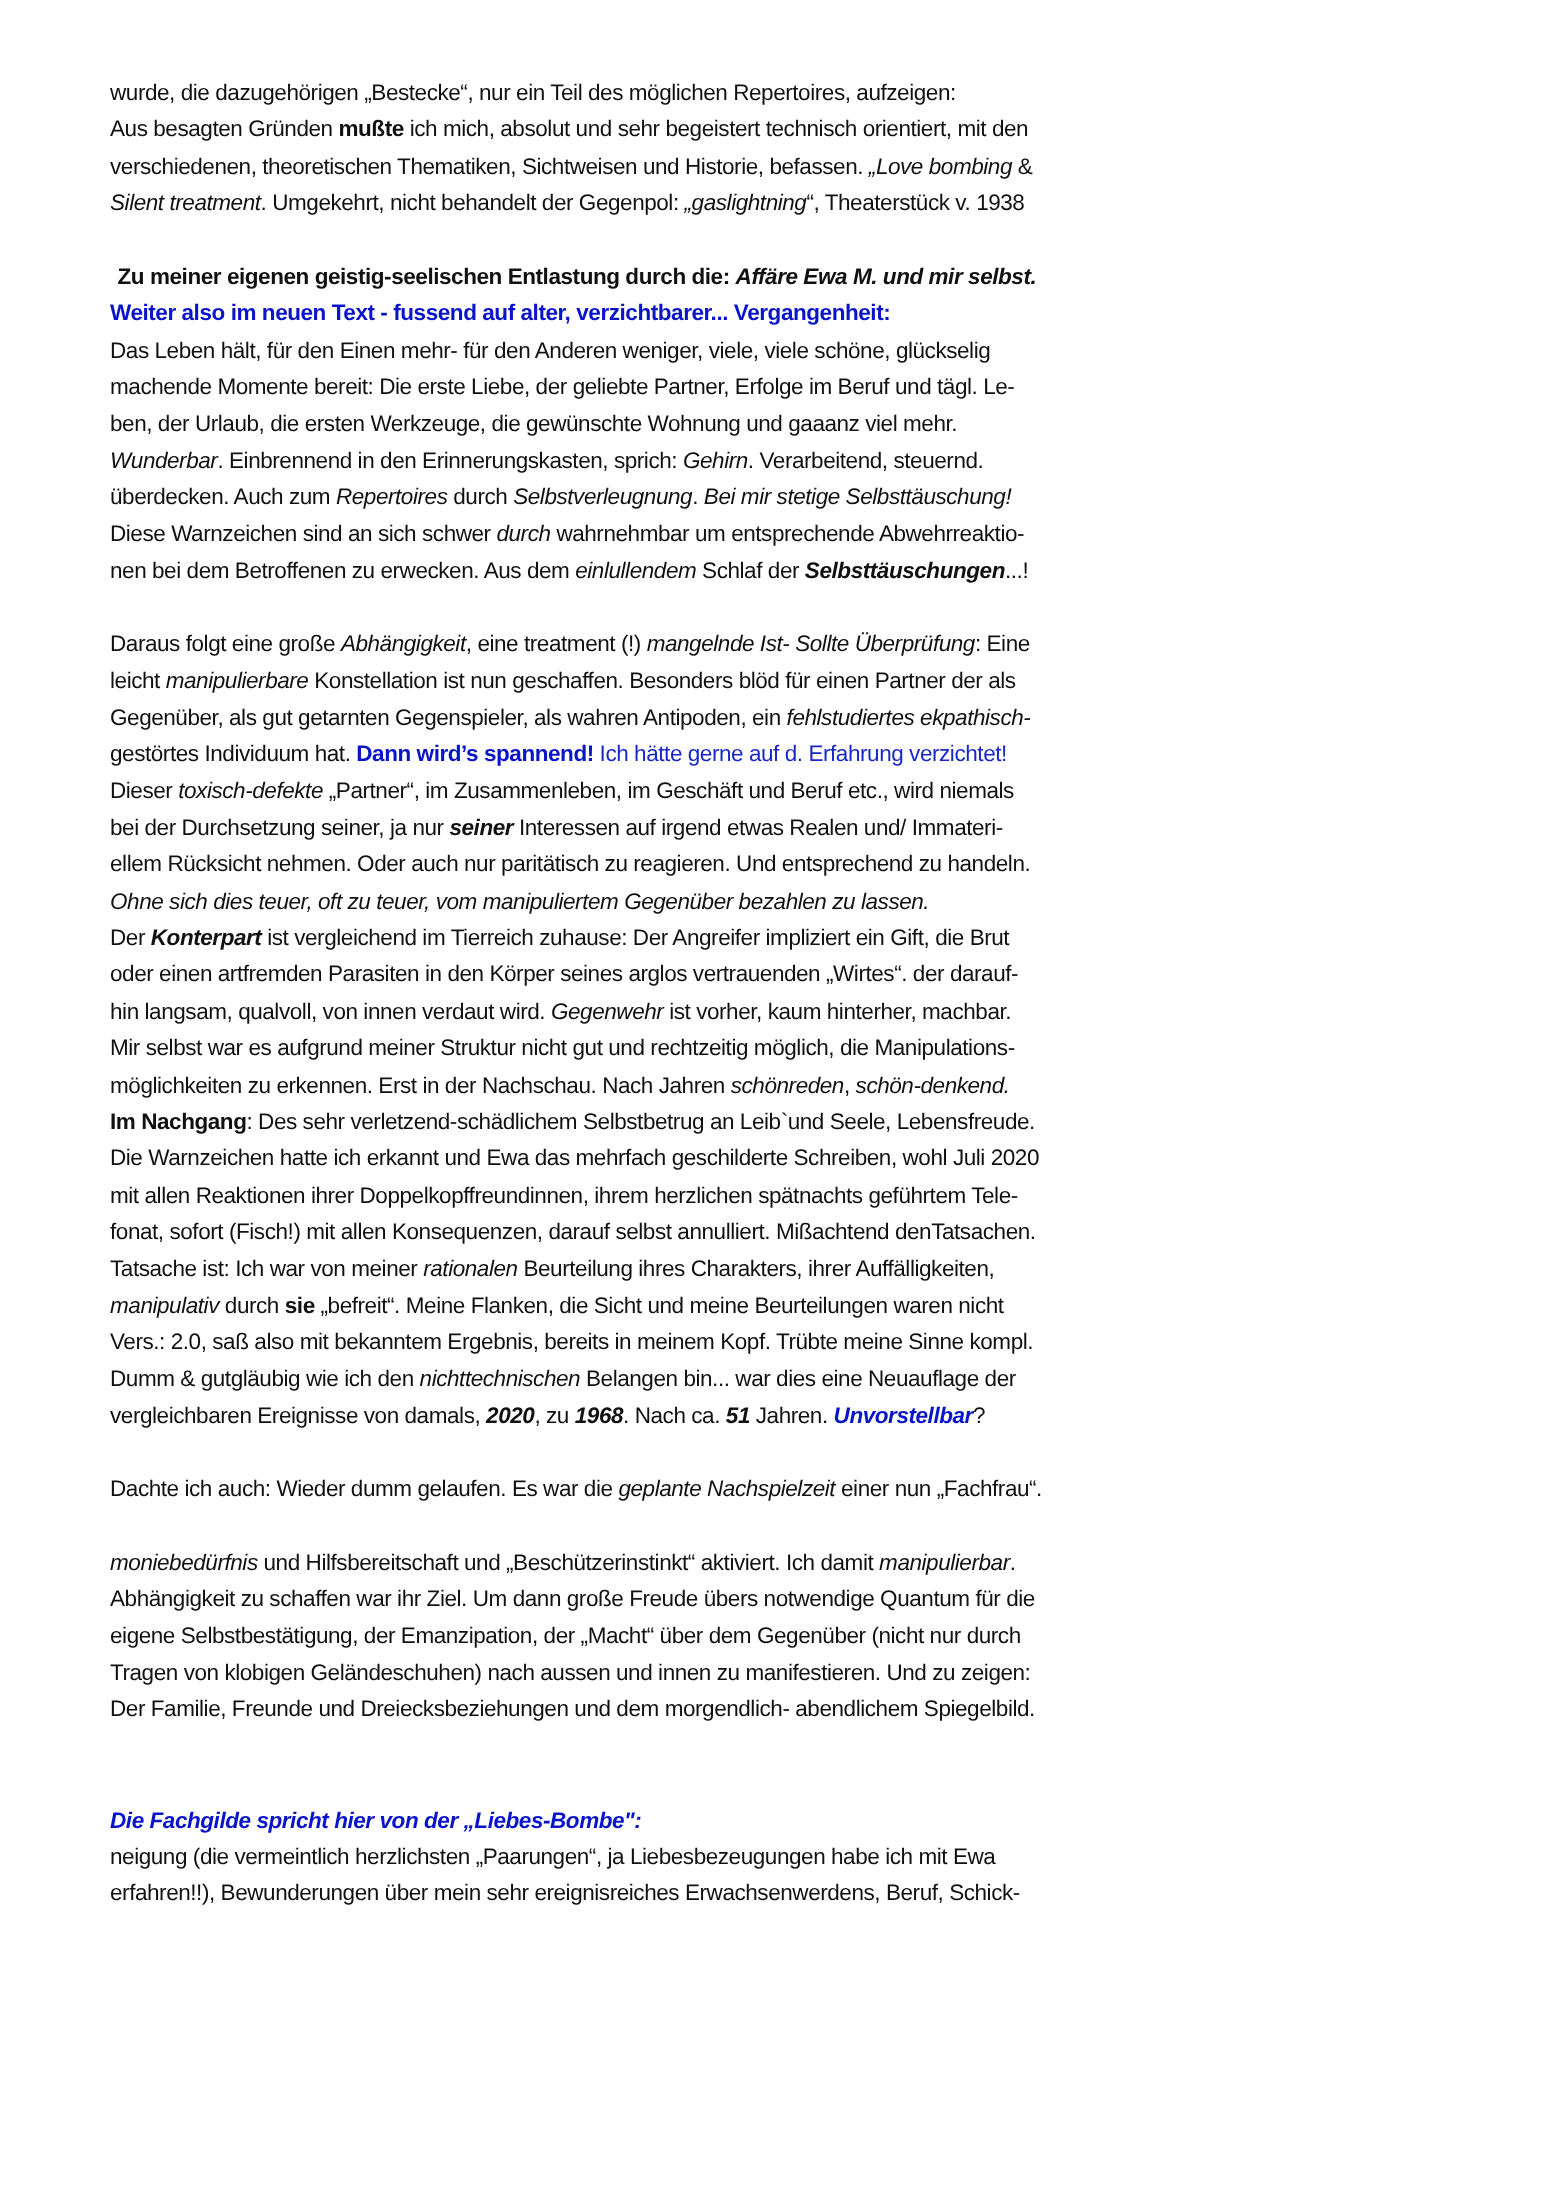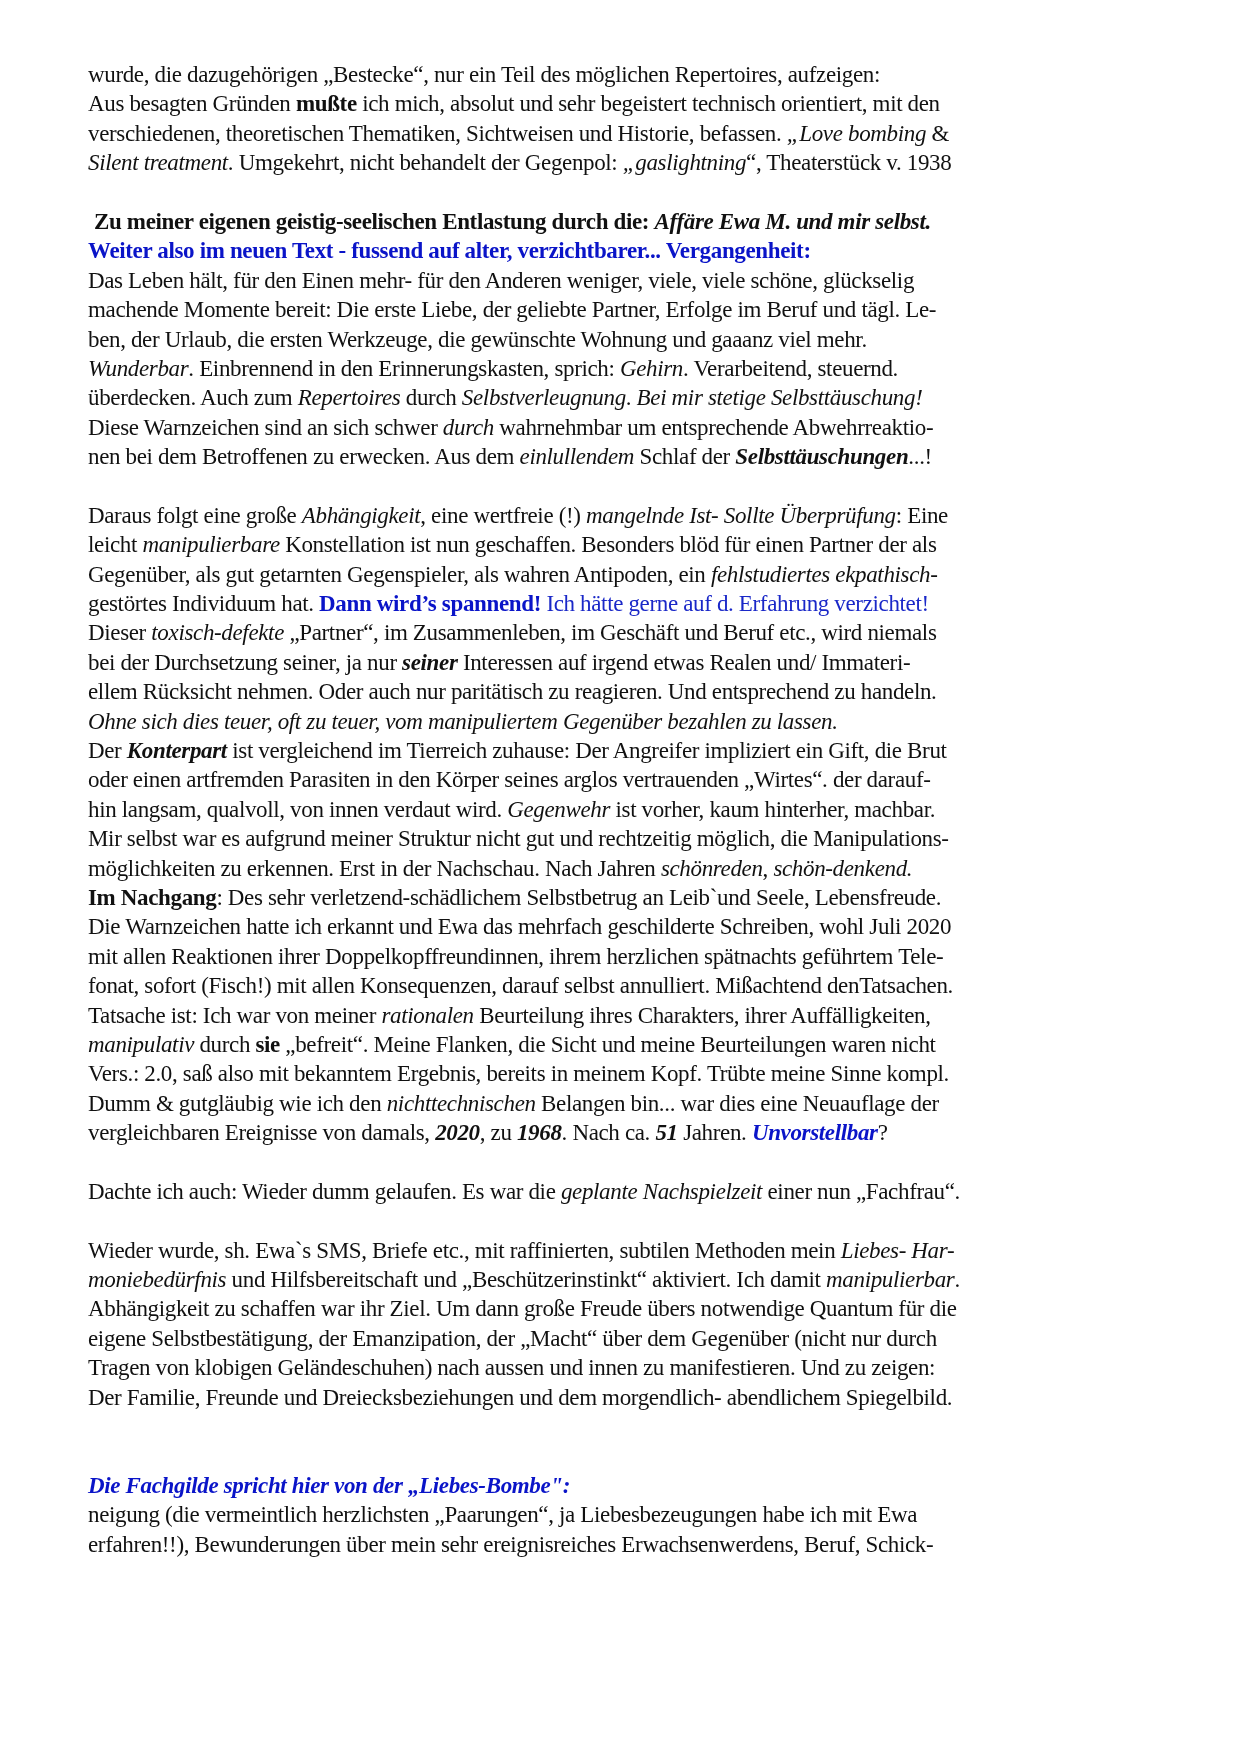--- a/index.html
+++ b/index.html
@@ -1,20 +1,20 @@
 <!DOCTYPE html>
 <html><head>
 <meta charset="utf-8">
 <style>
   html, body { margin: 0; padding: 0; background: #ffffff; }
   body { width: 1239px; height: 1754px; overflow: hidden; position: relative; }
   .page {
     position: absolute; left: 88px; top: 60px; width: 1080px;
-    font-family: Liberation Serif, serif;
-    font-size: 23px; line-height: 29.4px; color: #111111;
+    font-family: Liberation Sans, sans-serif;
+    font-size: 18px; line-height: 29.4px; color: #111111;
     letter-spacing: -0.35px;
   }
   .line { white-space: nowrap; height: 29.4px; }
   .gap { height: 29.4px; }
   .gap-sm { height: 18px; }
   .b { font-weight: bold; }
   .i { font-style: italic; }
   .bi { font-weight: bold; font-style: italic; margin-top: 41px; }
   .blue { color: #0a14c8; }
   .blue-soft { color: #1a28c8; }
@@ -38,21 +38,21 @@
       <div class="line"><span>Das Leben hält, für den Einen mehr- für den Anderen weniger, viele, viele schöne, glückselig</span></div>
       <div class="line"><span>machende Momente bereit: Die erste Liebe, der geliebte Partner, Erfolge im Beruf und tägl. Le-</span></div>
       <div class="line"><span>ben, der Urlaub, die ersten Werkzeuge, die gewünschte Wohnung und gaaanz viel mehr.</span></div>
       <div class="line"><span class="i">Wunderbar</span><span>. Einbrennend in den Erinnerungskasten, sprich: </span><span class="i">Gehirn</span><span>. Verarbeitend, steuernd.</span></div>
       <div class="line"><span>überdecken. Auch zum </span><span class="i">Repertoires</span><span> durch </span><span class="i">Selbstverleugnung</span><span>. </span><span class="i">Bei mir stetige Selbsttäuschung!</span></div>
       <div class="line"><span>Diese Warnzeichen sind an sich schwer </span><span class="i">durch</span><span> wahrnehmbar um entsprechende Abwehrreaktio-</span></div>
       <div class="line"><span>nen bei dem Betroffenen zu erwecken. Aus dem </span><span class="i">einlullendem</span><span> Schlaf der </span><span class="bi">Selbsttäuschungen</span><span>...!</span></div>
     </div>
   <div class="gap"></div>
   <div>
-      <div class="line"><span>Daraus folgt eine große </span><span class="i">Abhängigkeit</span><span>, eine wertfreie (!) </span><span class="i">mangelnde Ist- Sollte Überprüfung</span><span>: Eine</span></div>
+      <div class="line"><span>Daraus folgt eine große </span><span class="i">Abhängigkeit</span><span>, eine treatment (!) </span><span class="i">mangelnde Ist- Sollte Überprüfung</span><span>: Eine</span></div>
       <div class="line"><span>leicht </span><span class="i">manipulierbare</span><span> Konstellation ist nun geschaffen. Besonders blöd für einen Partner der als</span></div>
       <div class="line"><span>Gegenüber, als gut getarnten Gegenspieler, als wahren Antipoden, ein </span><span class="i">fehlstudiertes ekpathisch-</span></div>
       <div class="line"><span>gestörtes Individuum hat. </span><span class="b blue">Dann wird’s spannend!</span><span class="blue-soft"> Ich hätte gerne auf d. Erfahrung verzichtet!</span></div>
       <div class="line"><span>Dieser </span><span class="i">toxisch-defekte</span><span> „Partner“, im Zusammenleben, im Geschäft und Beruf etc., wird niemals</span></div>
       <div class="line"><span>bei der Durchsetzung seiner, ja nur </span><span class="bi">seiner</span><span>  Interessen auf irgend etwas Realen und/ Immateri-</span></div>
       <div class="line"><span>ellem Rücksicht nehmen. Oder auch nur paritätisch zu reagieren. Und entsprechend zu handeln.</span></div>
       <div class="line"><span class="i">Ohne sich dies teuer, oft zu teuer, vom manipuliertem Gegenüber bezahlen zu lassen.</span></div>
       <div class="line"><span>Der </span><span class="bi">Konterpart</span><span> ist vergleichend im Tierreich zuhause: Der Angreifer impliziert ein Gift, die Brut</span></div>
       <div class="line"><span>oder einen artfremden Parasiten in den Körper seines arglos vertrauenden „Wirtes“. der darauf-</span></div>
       <div class="line"><span>hin langsam, qualvoll, von innen verdaut wird. </span><span class="i">Gegenwehr</span><span> ist vorher, kaum hinterher, machbar.</span></div>
@@ -67,21 +67,20 @@
       <div class="line"><span>Vers.: 2.0, saß also mit bekanntem Ergebnis, bereits in meinem Kopf. Trübte meine Sinne kompl.</span></div>
       <div class="line"><span>Dumm &amp; gutgläubig wie ich den </span><span class="i">nichttechnischen</span><span>  Belangen bin... war dies eine Neuauflage der</span></div>
       <div class="line"><span>vergleichbaren Ereignisse von damals, </span><span class="bi">2020</span><span>, zu </span><span class="bi">1968</span><span>. Nach ca. </span><span class="bi">51</span><span> Jahren. </span><span class="bi blue">Unvorstellbar</span><span>?</span></div>
     </div>
   <div class="gap"></div>
   <div>
       <div class="line"><span>Dachte ich auch: Wieder dumm gelaufen. Es war die </span><span class="i">geplante Nachspielzeit</span><span> einer nun „Fachfrau“.</span></div>
     </div>
   <div class="gap"></div>
   <div>
-      <div class="line"><span>Wieder wurde, sh. Ewa`s SMS, Briefe etc., mit raffinierten, subtilen Methoden mein </span><span class="i">Liebes- Har-</span></div>
       <div class="line"><span class="i">moniebedürfnis</span><span> und Hilfsbereitschaft und „Beschützerinstinkt“ aktiviert. Ich damit </span><span class="i">manipulierbar</span><span>.</span></div>
       <div class="line"><span>Abhängigkeit zu schaffen war ihr Ziel. Um dann große Freude übers notwendige Quantum für die</span></div>
       <div class="line"><span>eigene Selbstbestätigung, der Emanzipation, der „Macht“ über dem Gegenüber (nicht nur durch</span></div>
       <div class="line"><span>Tragen von klobigen Geländeschuhen) nach aussen und innen zu manifestieren. Und zu zeigen:</span></div>
       <div class="line"><span>Der Familie, Freunde und Dreiecksbeziehungen und dem morgendlich- abendlichem Spiegelbild.</span></div>
     </div>
   <div class="gap-sm"></div>
   <div class="line bi blue">Die Fachgilde spricht hier von der „Liebes-Bombe":</div>
   <div>
       <div class="line"><span>neigung (die vermeintlich herzlichsten „Paarungen“, ja Liebesbezeugungen habe ich mit Ewa</span></div>

